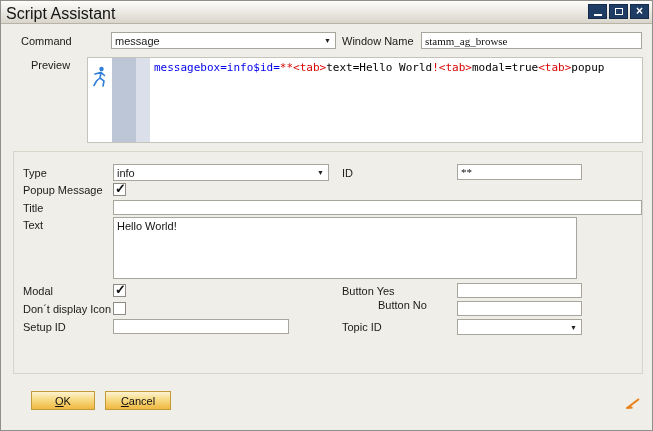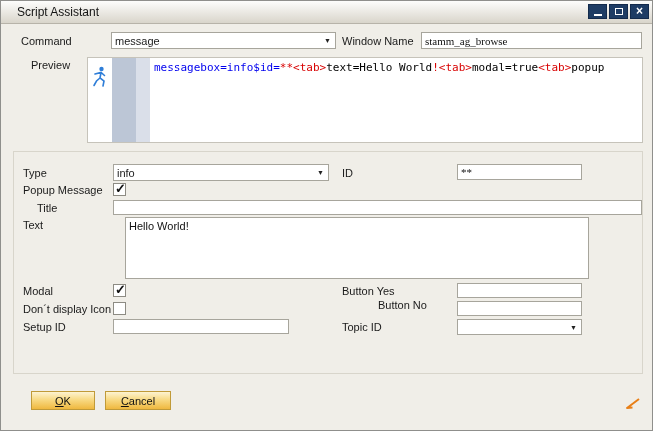--- a/index.html
+++ b/index.html
@@ -5,21 +5,21 @@
   html,body{margin:0;padding:0;background:#ffffff;}
   .window{
     position:relative;width:653px;height:431px;box-sizing:border-box;
     border:1px solid #8f8f8c;background:#f0eee8;
     font-family:"Liberation Sans",sans-serif;font-size:11px;color:#1a1a1a;
     overflow:hidden;
   }
   
   .titlebar{position:absolute;left:0;top:0;right:0;height:22px;
     background:linear-gradient(#fdfdfc,#d9d5cb);border-bottom:1px solid #b7b3a9;}
-  .title{position:absolute;left:16px;top:4px;font-size:12px;color:#141414;}
+  .title{position:absolute;left:5px;top:4px;font-size:16px;color:#141414;}
   .controls{position:absolute;right:3px;top:3px;display:flex;gap:2px;}
   .ctrl{width:19px;height:15px;background:#1e3c64;border:1px solid #132a4b;
     display:flex;align-items:center;justify-content:center;cursor:default;box-sizing:border-box;}
   .g-min{width:8px;height:2px;background:#fff;margin-top:7px;}
   .g-max{width:8px;height:7px;border:1px solid #fff;box-sizing:border-box;}
   .g-close{color:#fff;font-size:12px;font-weight:bold;line-height:11px;}
   
   .lbl{position:absolute;white-space:nowrap;}
   .field{position:absolute;background:#fff;border:1px solid #a7a59c;box-sizing:border-box;
     font-family:Liberation Serif, serif;font-size:11px;color:#111;padding:0 3px;outline:none;}
@@ -98,25 +98,25 @@
   <div class="combo" style="left:112px;top:163px;width:216px;height:17px;">
     <span>info</span>
     <span class="arrow">▼</span>
   </div>
   <span class="lbl" style="left:341px;top:166px;">ID</span>
   <input class="field" style="left: 456px; top: 163px; width: 125px; height: 16px;" value="**">
 
   <span class="lbl" style="left:22px;top:183px;">Popup Message</span>
   <div class="checkbox checked" style="left:112px;top:182px;"></div>
 
-  <span class="lbl" style="left:36px;top:201px;">Title</span>
+  <span class="lbl" style="left:22px;top:201px;">Title</span>
   <input class="field" style="left: 112px; top: 199px; width: 529px; height: 15px;" value="">
 
   <span class="lbl" style="left:22px;top:218px;">Text</span>
-  <textarea class="textarea" style="left: 112px; top: 216px; width: 464px; height: 62px; margin-left: 12px;">Hello World!</textarea>
+  <textarea class="textarea" style="left: 112px; top: 216px; width: 464px; height: 62px;">Hello World!</textarea>
 
   <span class="lbl" style="left:22px;top:284px;">Modal</span>
   <div class="checkbox checked" style="left:112px;top:283px;"></div>
   <span class="lbl" style="left:341px;top:284px;">Button Yes</span>
   <input class="field" style="left: 456px; top: 282px; width: 125px; height: 15px;" value="">
 
   <span class="lbl" style="left:22px;top:302px;">Don´t display Icon</span>
   <div class="checkbox" style="left:112px;top:301px;"></div>
   <span class="lbl" style="left:341px;top:298px;margin-left:36px;">Button No</span>
   <input class="field" style="left: 456px; top: 300px; width: 125px; height: 15px;" value="">

